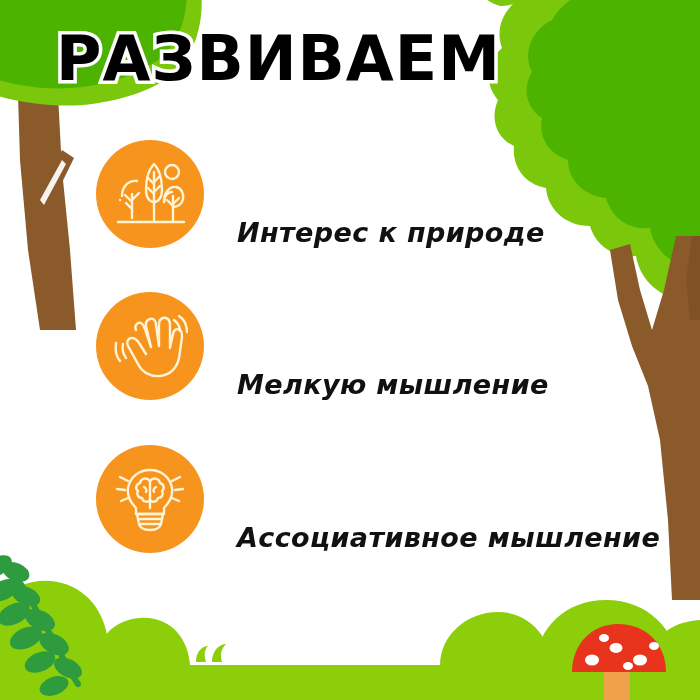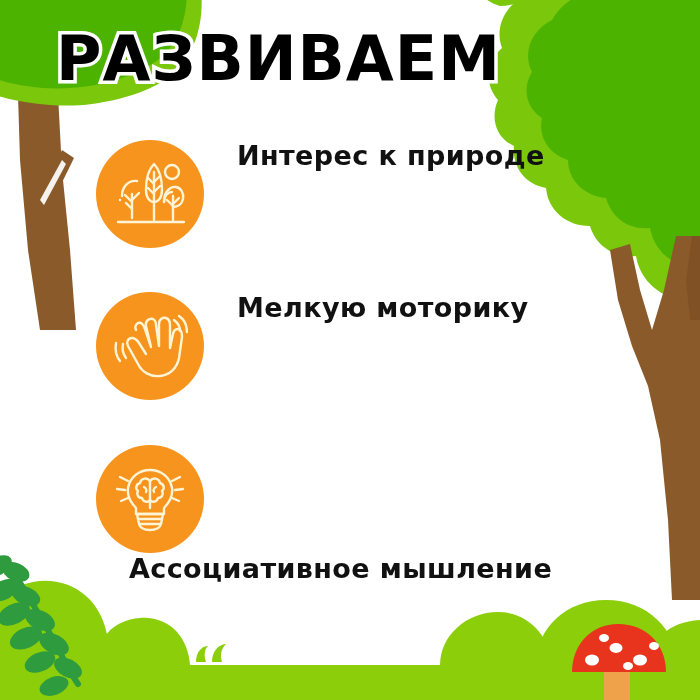--- a/index.html
+++ b/index.html
@@ -41,26 +41,27 @@
   .features {
     position: absolute;
     left: 0; top: 0;
     width: 700px;
     height: 700px;
     z-index: 5;
   }
   .feature-row {
     position: absolute;
     display: flex;
-    align-items: flex-start;
+    align-items: flex-end;
     left: 96px;
+    font-style: italic;
   }
   .row-0 { top: 140px; }
   .row-1 { top: 292px; }
-  .row-2 { top: 445px; flex-direction: column; }
+  .row-2 { top: 445px; }
 
   .icon-badge {
     width: 108px;
     height: 108px;
     border-radius: 50%;
     background: #F7941E;
     flex: 0 0 auto;
     display: flex;
     align-items: center;
     justify-content: center;
@@ -241,21 +242,21 @@
                      L 34 46"></path>
 
             <path d="M 62 12 C 66 15 68 19 68 23"></path>
             <path d="M 67 8 C 73 12 75 18 75 24"></path>
 
             <path d="M 14 50 C 11 46 10 41 11 36"></path>
             <path d="M 8 53 C 4 48 3 41 4 35"></path>
           </g>
         </svg>
       </div>
-      <div class="feature-label">Мелкую моторику</div>
+      <div class="feature-label">Мелкую мышление</div>
     </div>
 
     <div class="feature-row row-2">
       <div class="icon-badge">
         <svg width="76" height="76" viewBox="0 0 76 76">
           <g fill="none" stroke="#FFF4D6" stroke-width="2.4" stroke-linecap="round" stroke-linejoin="round">
 
             <path d="M 24 47 C 18 41 15 34 16 27
                      C 18 16 27 9 38 9
                      C 49 9 58 16 60 27

